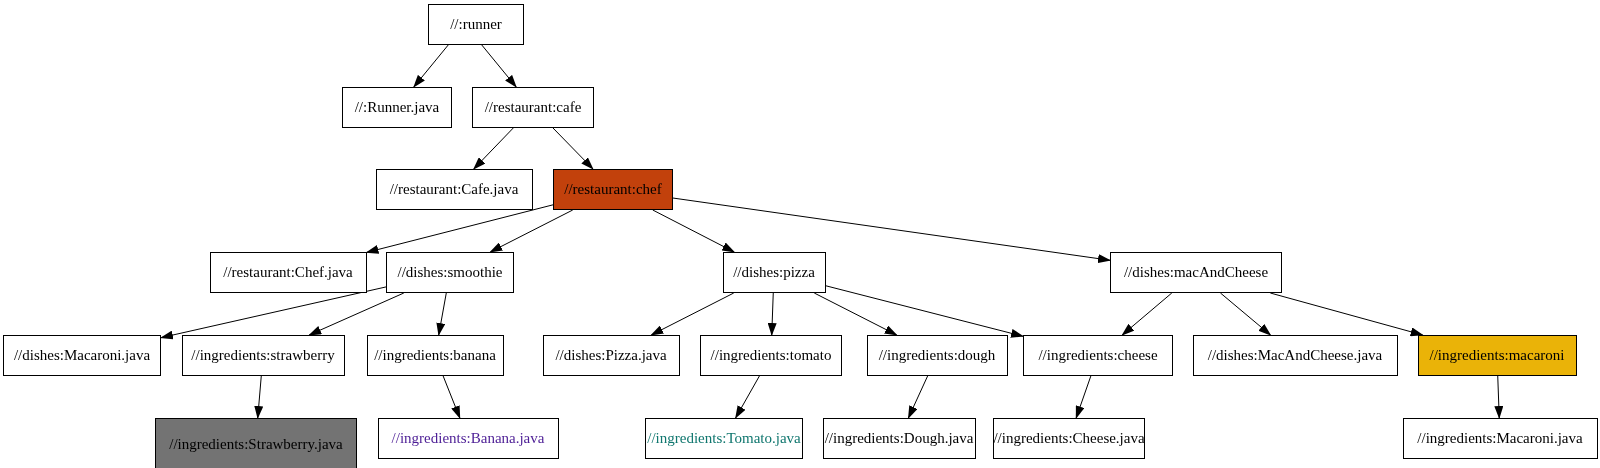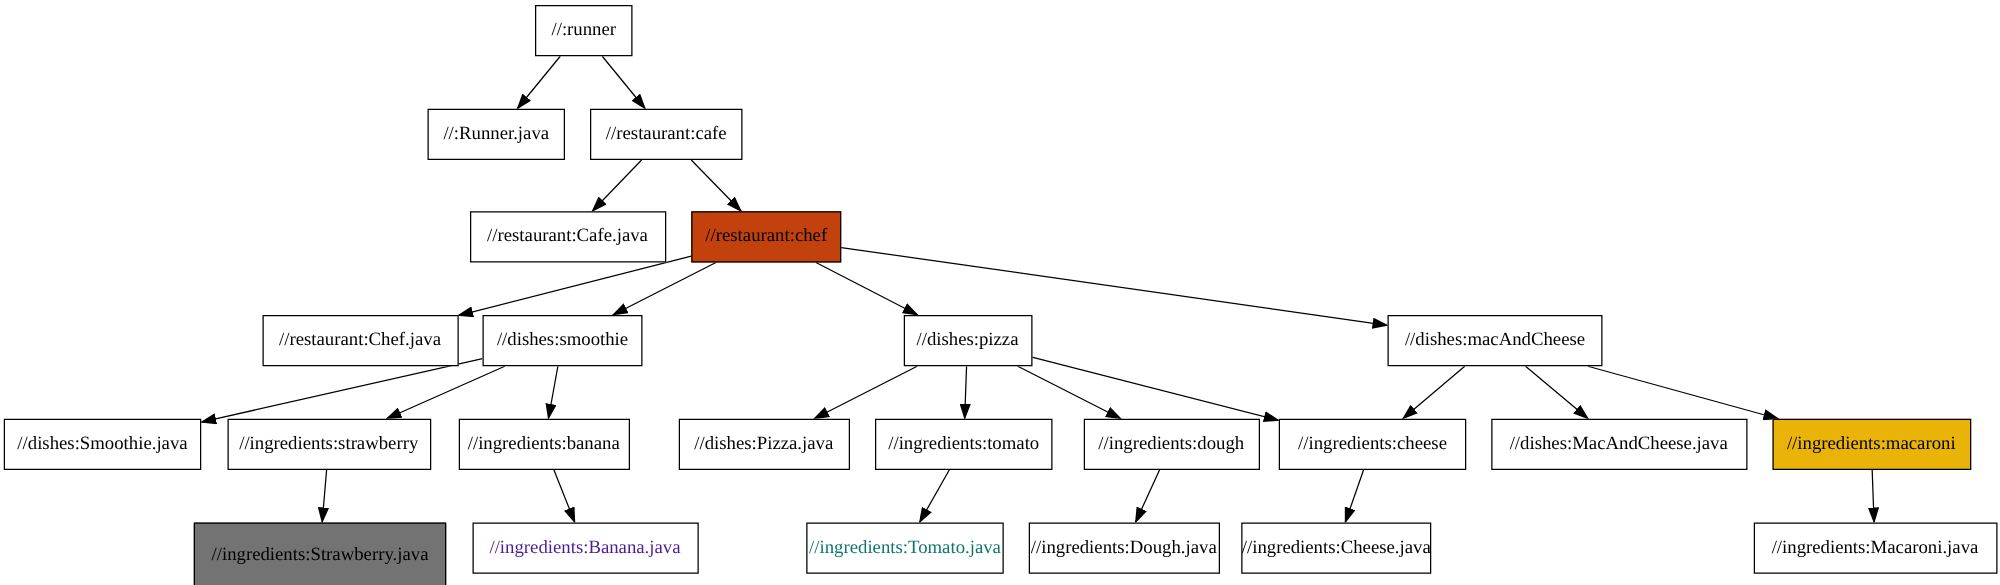--- a/index.html
+++ b/index.html
@@ -59,30 +59,30 @@
       <line x1="814.2590361445783" y1="293" x2="896.7409638554217" y2="335" class="edge" stroke="#000000" marker-end="url(#arrow)"></line>
       <line x1="825.5" y1="285.6929012345679" x2="1023" y2="336.28703703703707" class="edge" stroke="#000000" marker-end="url(#arrow)"></line>
       <line x1="759.3915662650602" y1="376" x2="735.6084337349398" y2="418" class="edge" stroke="#000000" marker-end="url(#arrow)"></line>
       <line x1="927.6144578313254" y1="376" x2="908.3855421686746" y2="418" class="edge" stroke="#000000" marker-end="url(#arrow)"></line>
       <line x1="1090.8373493975903" y1="376" x2="1076.1626506024097" y2="418" class="edge" stroke="#000000" marker-end="url(#arrow)"></line>
       <line x1="1171.7951807228915" y1="293" x2="1122.2048192771085" y2="335" class="edge" stroke="#000000" marker-end="url(#arrow)"></line>
       <line x1="1220.4518072289156" y1="293" x2="1270.5481927710844" y2="335" class="edge" stroke="#000000" marker-end="url(#arrow)"></line>
       <line x1="1270.3433734939758" y1="293" x2="1422.6566265060242" y2="335" class="edge" stroke="#000000" marker-end="url(#arrow)"></line>
       <line x1="1497.7409638554218" y1="376" x2="1499.2590361445782" y2="418" class="edge" stroke="#000000" marker-end="url(#arrow)"></line>
     </svg>
-<div class="node" style="left: 428px; top: 4px; width: 78px; height: 41px; background: rgb(255, 255, 255); border-color: rgb(0, 0, 0); color: rgb(0, 0, 0); font-family: Liberation Serif, serif;">//:runner</div>
+<div class="node" style="left: 428px; top: 4px; width: 96px; height: 41px; background: rgb(255, 255, 255); border-color: rgb(0, 0, 0); color: rgb(0, 0, 0); font-family: Liberation Serif, serif;">//:runner</div>
     <div class="node" style="left: 342px; top: 87px; width: 110px; height: 41px; background: rgb(255, 255, 255); border-color: rgb(0, 0, 0); color: rgb(0, 0, 0);">//:Runner.java</div>
     <div class="node" style="left: 472px; top: 87px; width: 122px; height: 41px; background: rgb(255, 255, 255); border-color: rgb(0, 0, 0); color: rgb(0, 0, 0);">//restaurant:cafe</div>
     <div class="node" style="left: 375.5px; top: 169px; width: 157px; height: 41px; background: rgb(255, 255, 255); border-color: rgb(0, 0, 0); color: rgb(0, 0, 0);">//restaurant:Cafe.java</div>
     <div class="node" style="left: 553px; top: 169px; width: 120px; height: 41px; background: #c2410c; border-color: rgb(0, 0, 0); color: rgb(0, 0, 0);">//restaurant:chef</div>
     <div class="node" style="left: 209.5px; top: 252px; width: 157px; height: 41px; background: rgb(255, 255, 255); border-color: rgb(0, 0, 0); color: rgb(0, 0, 0);">//restaurant:Chef.java</div>
     <div class="node" style="left: 386px; top: 252px; width: 128px; height: 41px; background: rgb(255, 255, 255); border-color: rgb(0, 0, 0); color: rgb(0, 0, 0);">//dishes:smoothie</div>
     <div class="node" style="left: 722.5px; top: 252px; width: 103px; height: 41px; background: rgb(255, 255, 255); border-color: rgb(0, 0, 0); color: rgb(0, 0, 0);">//dishes:pizza</div>
     <div class="node" style="left: 1110px; top: 252px; width: 172px; height: 41px; background: rgb(255, 255, 255); border-color: rgb(0, 0, 0); color: rgb(0, 0, 0);">//dishes:macAndCheese</div>
-    <div class="node" style="left: 3px; top: 335px; width: 158px; height: 41px; background: rgb(255, 255, 255); border-color: rgb(0, 0, 0); color: rgb(0, 0, 0);">//dishes:Smoothie.java</div>
+    <div class="node" style="left: 3px; top: 335px; width: 158px; height: 41px; background: rgb(255, 255, 255); border-color: rgb(0, 0, 0); color: rgb(0, 0, 0);">//dishes:Macaroni.java</div>
     <div class="node" style="left: 181.5px; top: 335px; width: 163px; height: 41px; background: rgb(255, 255, 255); border-color: rgb(0, 0, 0); color: rgb(0, 0, 0);">//ingredients:strawberry</div>
     <div class="node" style="left: 366.5px; top: 335px; width: 137px; height: 41px; background: rgb(255, 255, 255); border-color: rgb(0, 0, 0); color: rgb(0, 0, 0);">//ingredients:banana</div>
     <div class="node" style="left: 542.5px; top: 335px; width: 137px; height: 41px; background: rgb(255, 255, 255); border-color: rgb(0, 0, 0); color: rgb(0, 0, 0);">//dishes:Pizza.java</div>
     <div class="node" style="left: 700px; top: 335px; width: 142px; height: 41px; background: rgb(255, 255, 255); border-color: rgb(0, 0, 0); color: rgb(0, 0, 0);">//ingredients:tomato</div>
     <div class="node" style="left: 866.5px; top: 335px; width: 141px; height: 41px; background: rgb(255, 255, 255); border-color: rgb(0, 0, 0); color: rgb(0, 0, 0);">//ingredients:dough</div>
     <div class="node" style="left: 1023px; top: 335px; width: 150px; height: 41px; background: rgb(255, 255, 255); border-color: rgb(0, 0, 0); color: rgb(0, 0, 0);">//ingredients:cheese</div>
     <div class="node" style="left: 1192.5px; top: 335px; width: 205px; height: 41px; background: rgb(255, 255, 255); border-color: rgb(0, 0, 0); color: rgb(0, 0, 0);">//dishes:MacAndCheese.java</div>
     <div class="node" style="left: 1417.5px; top: 335px; width: 159px; height: 41px; background: #eab308; border-color: rgb(0, 0, 0); color: rgb(0, 0, 0);">//ingredients:macaroni</div>
     <div class="node" style="left: 155px; top: 418px; width: 202px; height: 52px; background: #737373; border-color: rgb(0, 0, 0); color: rgb(0, 0, 0);">//ingredients:Strawberry.java</div>
     <div class="node" style="left: 377.5px; top: 418px; width: 181px; height: 41px; background: rgb(255, 255, 255); border-color: rgb(0, 0, 0); color: #4c1d95;">//ingredients:Banana.java</div>

